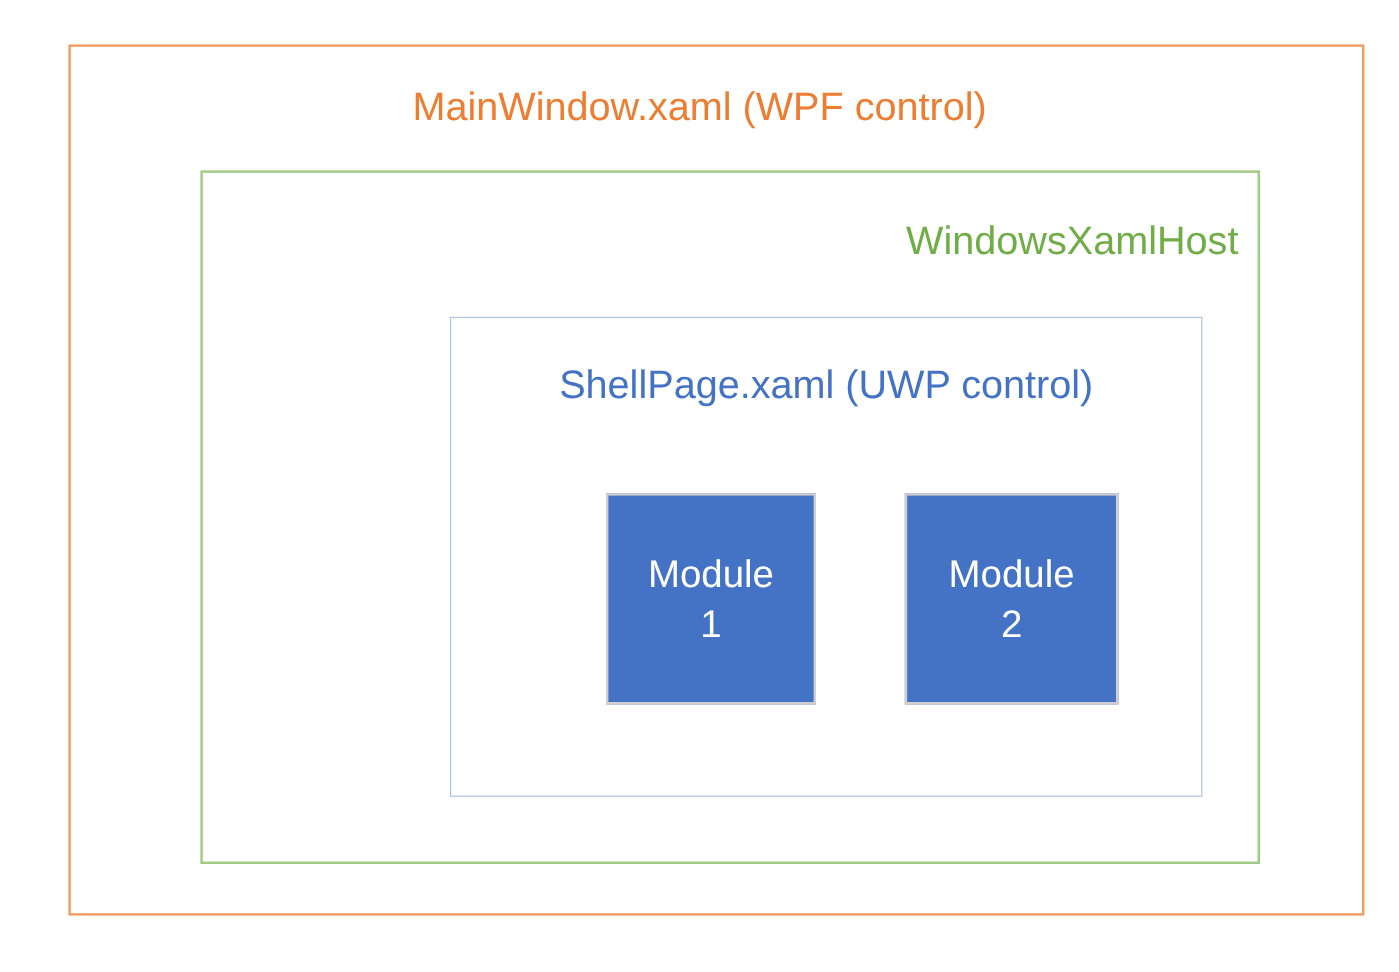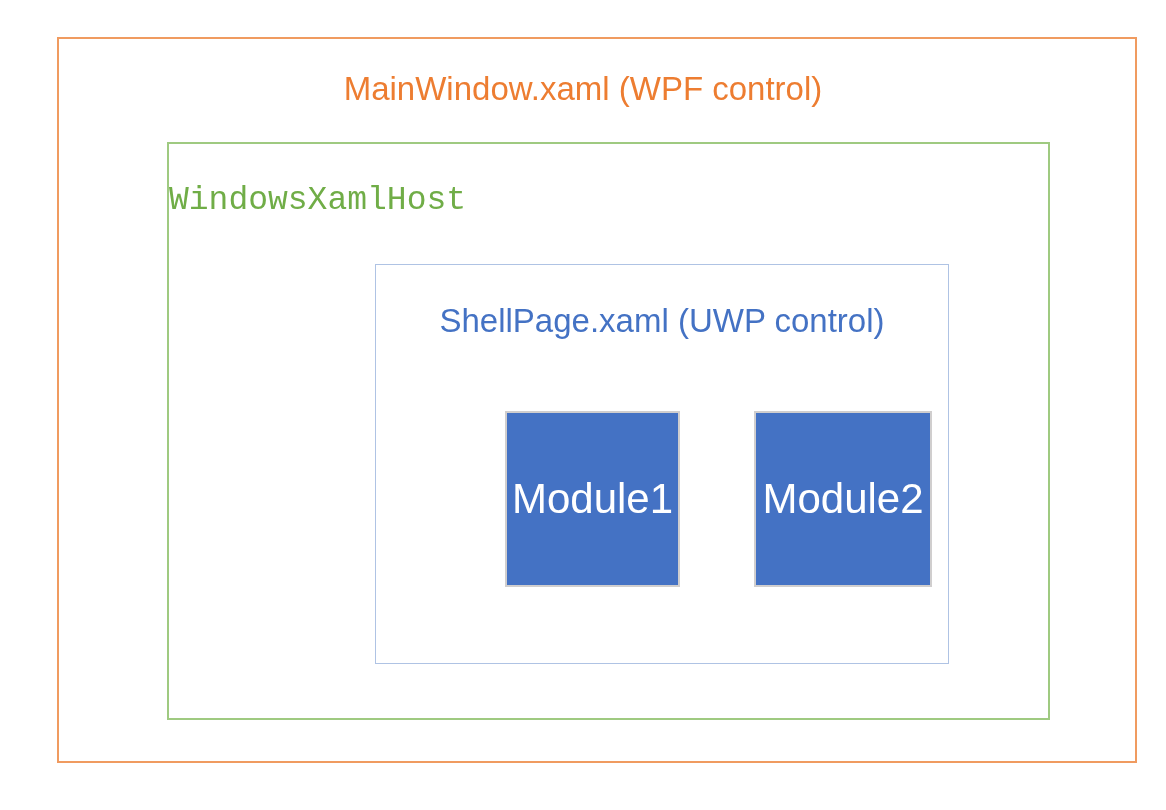--- a/index.html
+++ b/index.html
@@ -30,60 +30,60 @@
   .box-host {
     left: 108px;
     top: 103px;
     width: 883px;
     height: 578px;
     border: 2px solid var(--border-green);
   }
   .box-shell {
     left: 206px;
     top: 120px;
-    width: 574px;
+    width: 627px;
     height: 400px;
     border: 1.5px solid var(--border-blue);
   }
   .title {
     position: absolute;
     left: 0;
     right: 0;
     white-space: nowrap;
     font-size: 33px;
     line-height: 1.2;
   }
   .title-mainwindow {
     top: 30px;
     text-align: center;
     padding-right: 28px;
     color: var(--accent-orange);
   }
   .title-host {
     top: 37px;
-    text-align: left;
+    text-align: right;
     padding-right: 16px;
     color: var(--accent-green);
-    font-family: Liberation Mono, monospace;
   }
   .title-shell {
     top: 36px;
     text-align: center;
     color: var(--accent-blue);
   }
   .module {
     position: absolute;
     box-sizing: border-box;
     background: var(--module-fill);
     border: 2px solid var(--module-border);
     color: var(--module-text);
     display: flex;
+    flex-direction: column;
     align-items: center;
     justify-content: center;
-    font-size: 42px;
+    font-size: 32px;
     line-height: 1.32;
     text-align: right;
   }
   .module-1 {
     left: 129px;
     top: 146px;
     width: 175px;
     height: 176px;
   }
   .module-2 {

